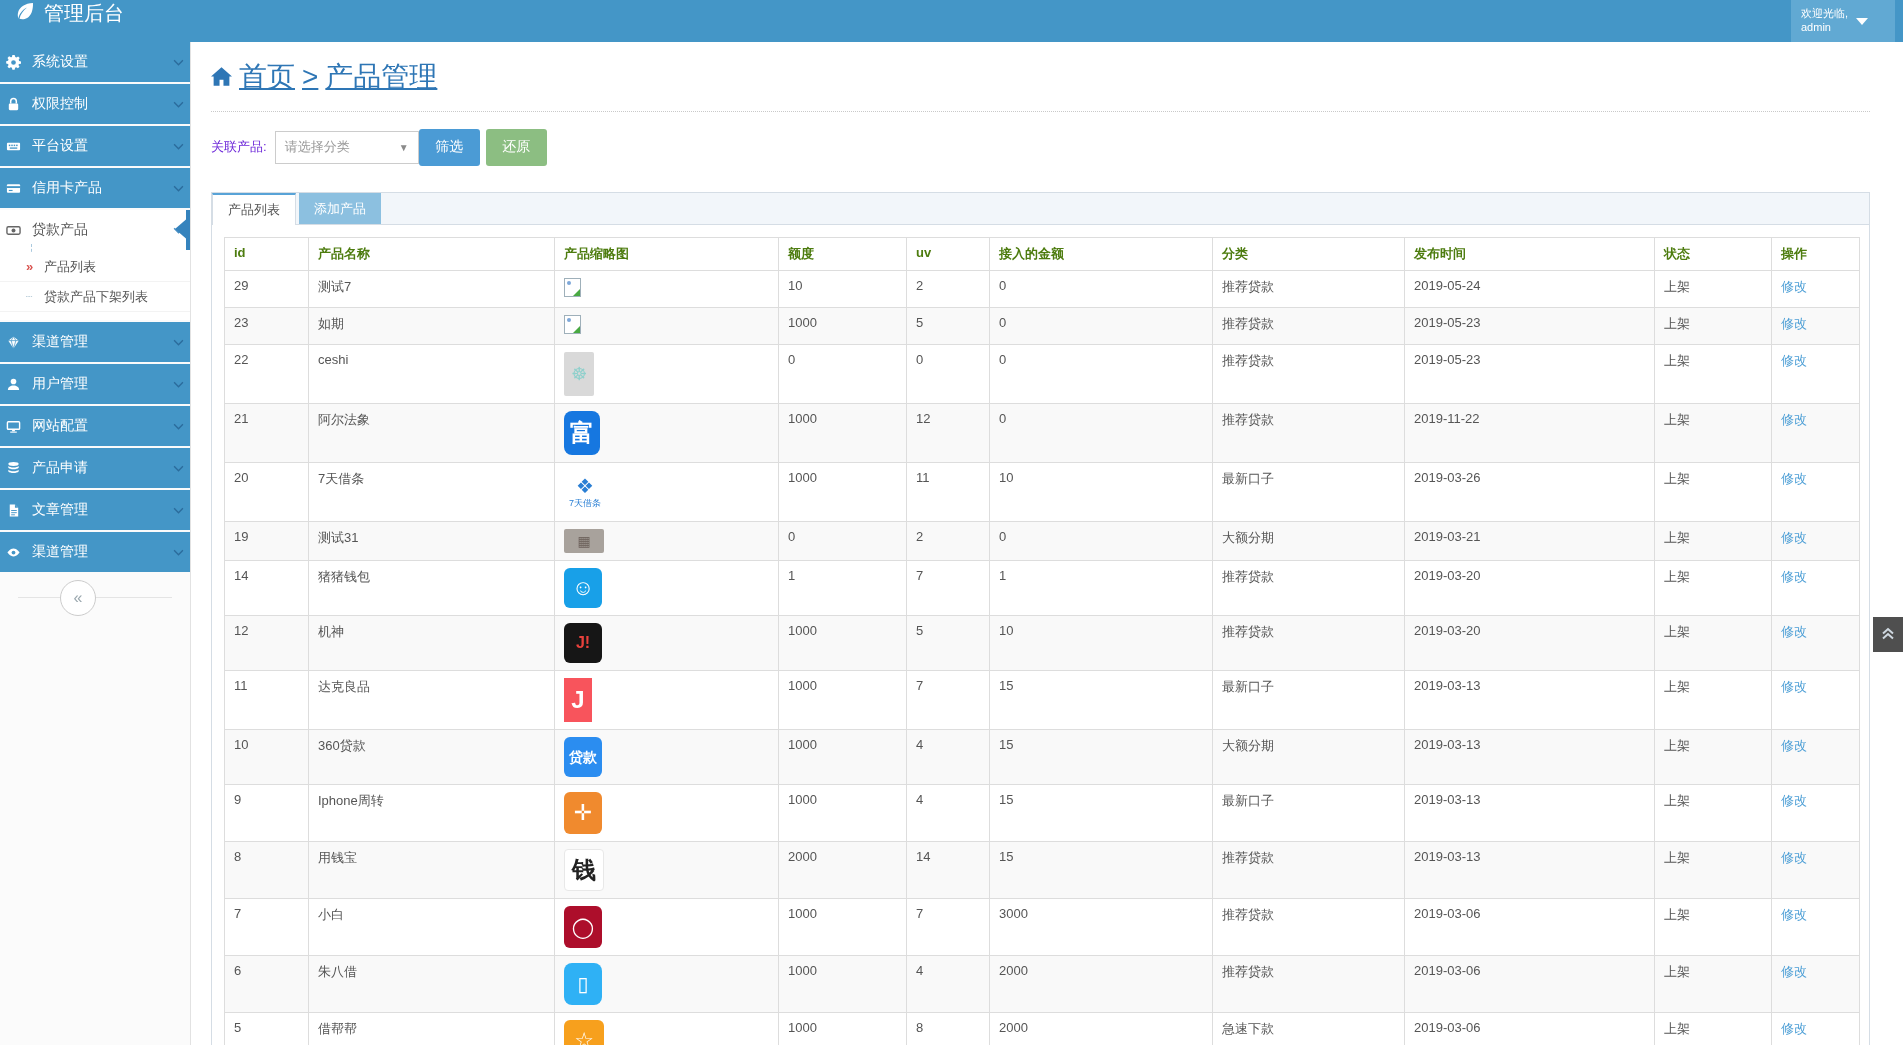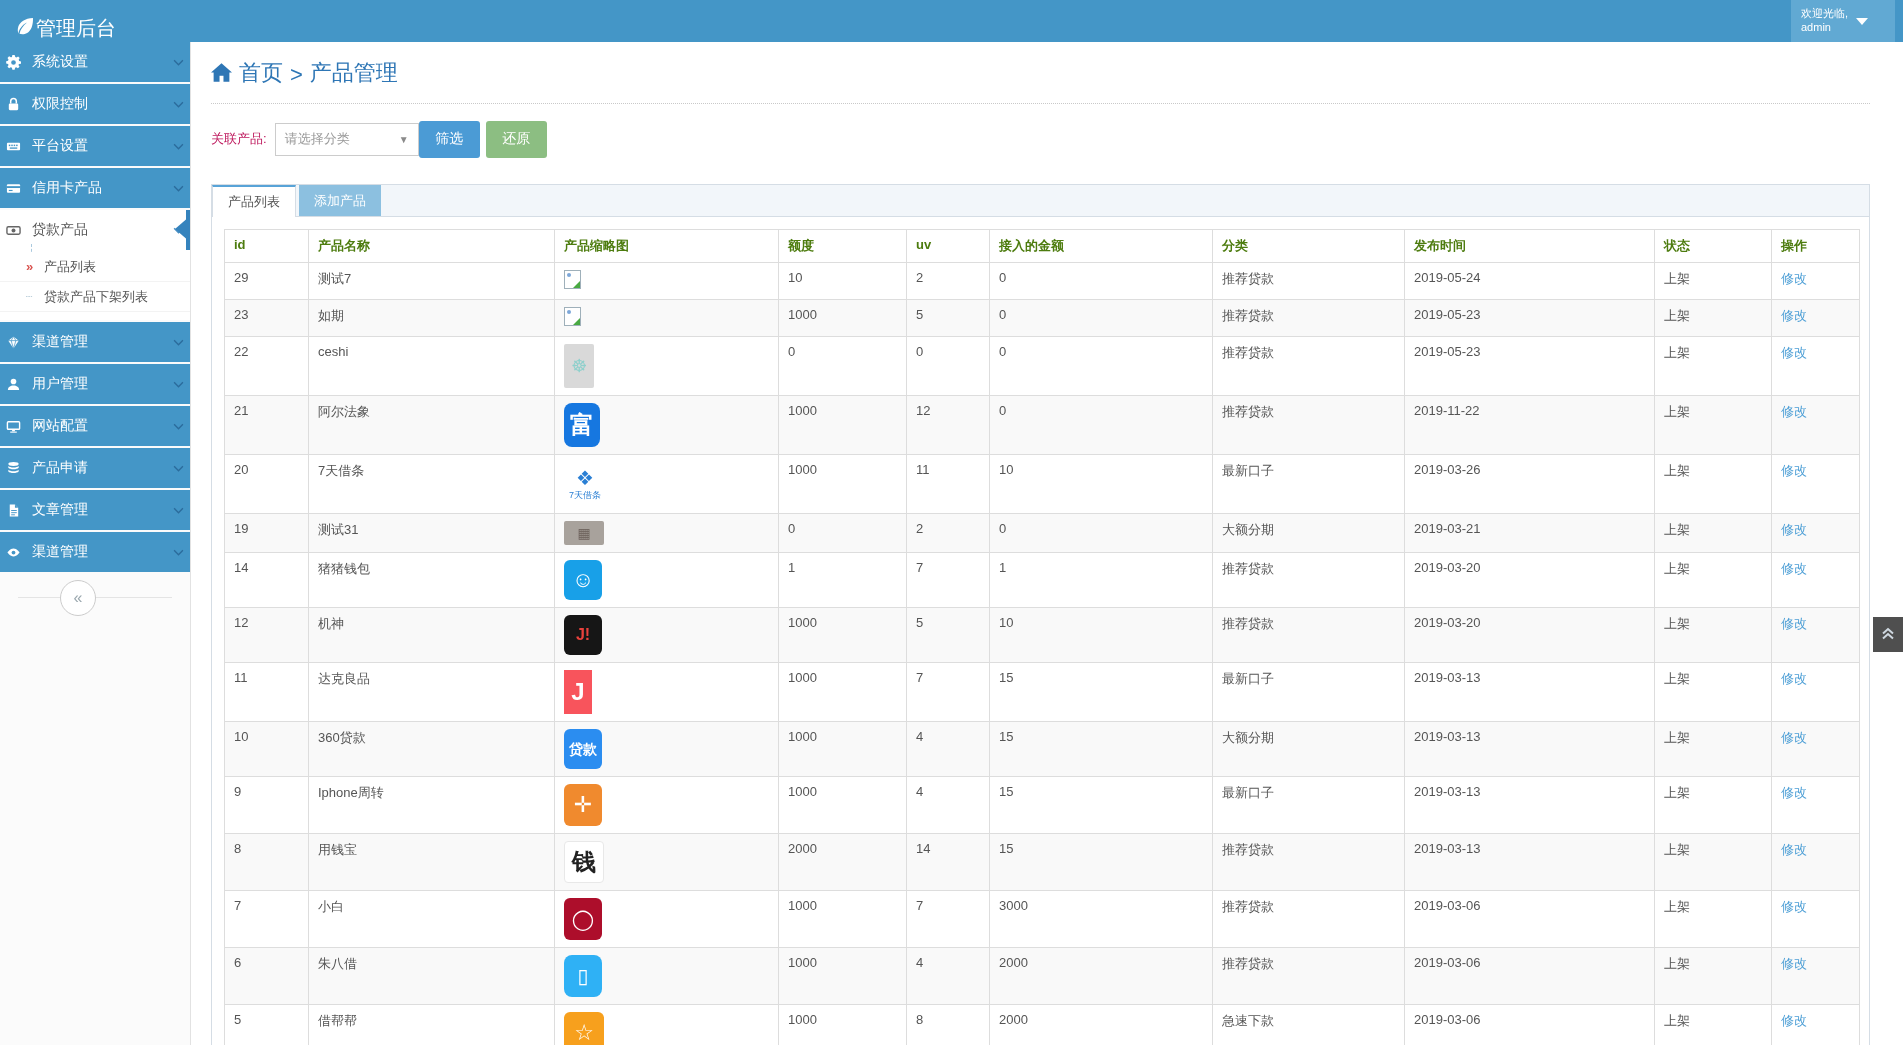--- a/index.html
+++ b/index.html
@@ -1,21 +1,21 @@
 <!DOCTYPE html>
 <html><head>
 <meta charset="utf-8">
 <style>
   html,body{margin:0;padding:0;background:#fff;}
   #app{position:relative;width:1903px;height:1045px;background:#fff;overflow:hidden;
        font-family:"Liberation Sans","DejaVu Sans",sans-serif;color:#555;}
 
   
   .header{position:absolute;left:0;top:0;right:0;height:42px;background:#4496c7;z-index:5;}
-  .brand{position:absolute;left:14px;top:0;height:42px;display:flex;align-items:flex-end;
+  .brand{position:absolute;left:14px;top:0;height:42px;display:flex;align-items:flex-start;gap:8px;
          color:#fff;font-size:20px;}
   .welcome{position:absolute;right:8px;top:0;height:42px;min-width:84px;background:#61a9d3;
            color:#fff;font-size:11px;line-height:1.25;display:flex;align-items:center;
            padding:0 10px;gap:8px;cursor:pointer;}
   .welcome .caret{width:0;height:0;border-left:6px solid transparent;border-right:6px solid transparent;
            border-top:7px solid #fff;}
 
   
   .sidebar{position:absolute;left:0;top:42px;bottom:0;width:190px;background:#fbfbfb;
            border-right:1px solid #e2e2e2;z-index:4;}
@@ -39,26 +39,26 @@
   .sub-bullet.dots{color:#b9cdd9;font-size:11px;}
   .collapse-row{position:relative;height:44px;margin-top:4px;}
   .collapse-row .line{position:absolute;left:18px;right:18px;top:21px;border-top:1px solid #e4e4e4;}
   .collapse-btn{position:absolute;left:60px;top:4px;width:34px;height:34px;border-radius:50%;
                 border:1px solid #ccc;background:#fff;color:#9aa7ae;font-size:16px;display:flex;
                 align-items:center;justify-content:center;cursor:pointer;}
 
   
   .main{position:absolute;left:190px;top:42px;right:0;bottom:0;background:#fff;
         padding:16px 33px 0 21px;overflow:hidden;}
-  .breadcrumb{display:flex;align-items:flex-end;gap:7px;color:#2e76b5;font-size:22px;}
+  .breadcrumb{display:flex;align-items:center;gap:7px;color:#2e76b5;font-size:28px;text-decoration:underline;}
   .breadcrumb .crumb{cursor:pointer;}
   .dotted-sep{border-bottom:1px dotted #c9c9c9;margin-top:15px;}
 
   .filter-row{margin-top:16px;display:flex;align-items:center;gap:0;height:38px;}
-  .filter-label{font-size:13px;color:#be185d;margin-right:8px;}
+  .filter-label{font-size:13px;color:#6d28d9;margin-right:8px;}
   .select-box{width:124px;height:31px;border:1px solid #ccc;background:#fff;color:#999;
               font-size:13px;display:flex;align-items:center;justify-content:space-between;
               padding:0 9px;cursor:pointer;}
   .select-box .sel-caret{color:#8a8a8a;font-size:10px;}
   .btn{height:37px;min-width:61px;border:none;color:#fff;font-size:14px;border-radius:3px;
        cursor:pointer;padding:0 14px;font-family:inherit;}
   .btn-filter{background:#4b9bd5;margin-right:6px;}
   .btn-reset{background:#8cbe82;}
 
   .panel{margin-top:26px;border:1px solid #d5dde5;background:#fff;}

